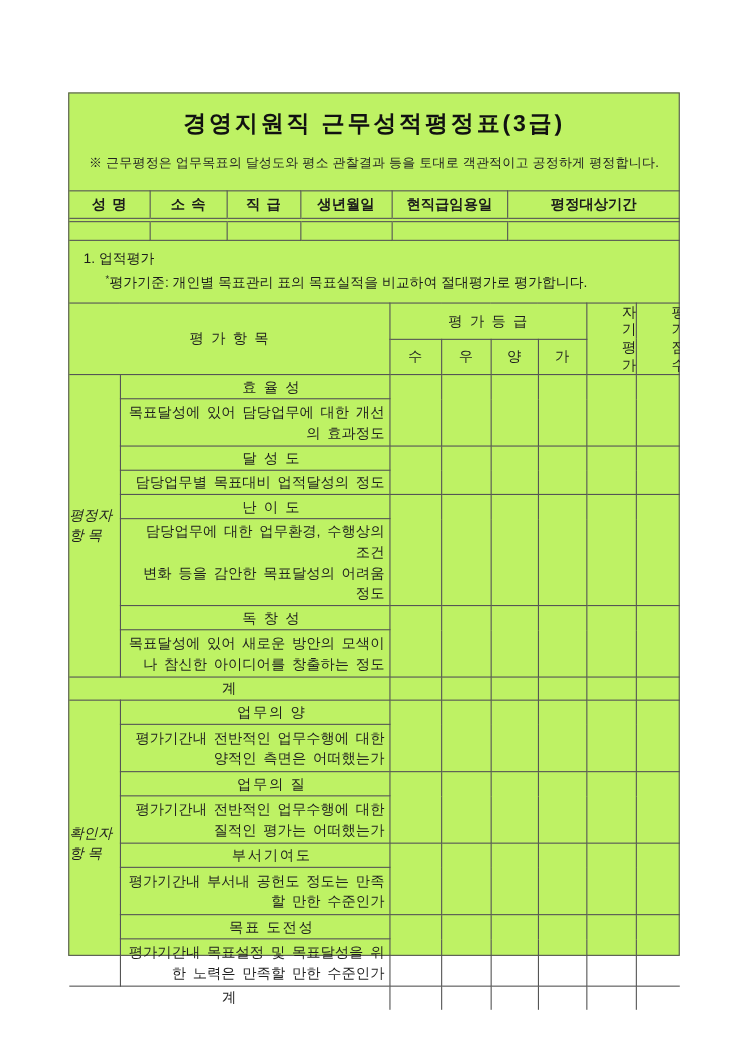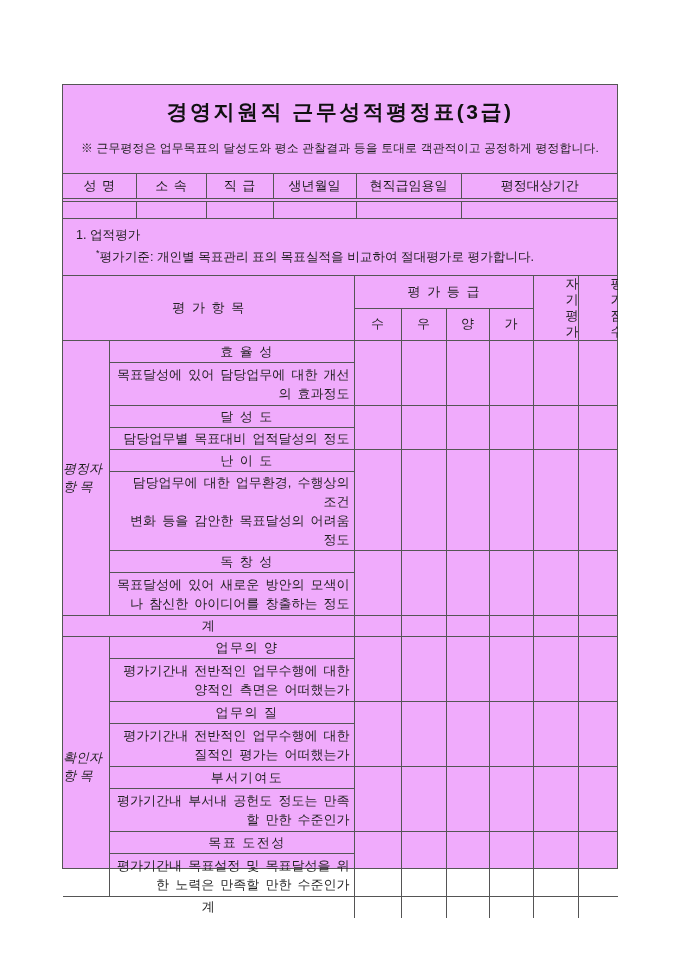--- a/index.html
+++ b/index.html
@@ -8,21 +8,21 @@
     background: #ffffff;
     font-family: "Liberation Sans", sans-serif;
     color: #1b1b1b;
   }
   .page { position: relative; width: 680px; height: 962px; background: #fff; }
 
   .form {
     position: absolute; left: 62px; top: 84px;
     width: 556px; height: 785px;
     border: 1px solid #555;
-    background: #f0abfc;
+    background: #bef264;
   }
 
   .form-title {
     margin-top: 13px;
     text-align: center;
     font-size: 21px;
     font-weight: bold;
     letter-spacing: 2.5px;
     color: #111;
   }
@@ -33,21 +33,21 @@
     letter-spacing: 0.2px;
     color: #222;
   }
 
   table { border-collapse: collapse; width: 100%; table-layout: fixed; }
   td { border: 1px solid #555; font-size: 13px; vertical-align: middle; overflow: hidden; }
   tr > td:first-child { border-left: 0; }
   tr > td:last-child { border-right: 0; }
 
   
-  .info { margin-top: 16px; }
+  .info { margin-top: 16px; font-weight: bold; }
   .info td { text-align: center; }
   .info .ih { height: 26px; }
   .info .ih td { border-bottom: 4px double #555; word-spacing: 2px; }
   .info .iv { height: 19px; }
 
   
   .section { padding: 8px 10px 9px 13px; font-size: 12.6px; }
   .section .crit { margin-top: 4px; padding-left: 7px; margin-left: 13px; }
   .section sup { font-size: 9px; }
 

